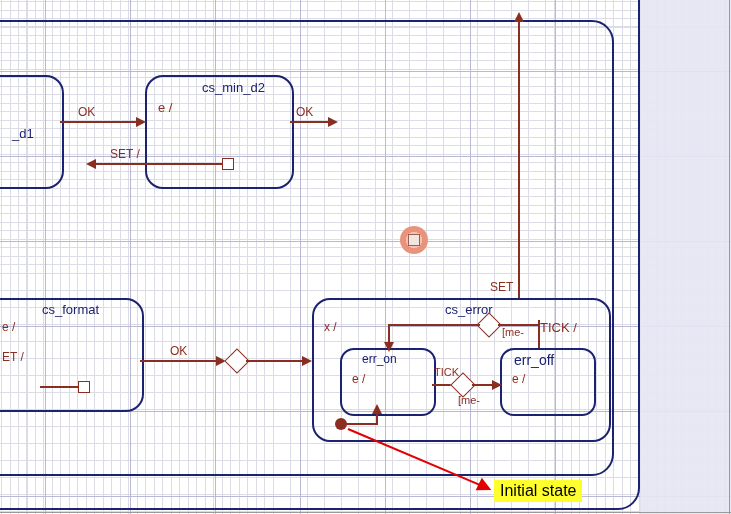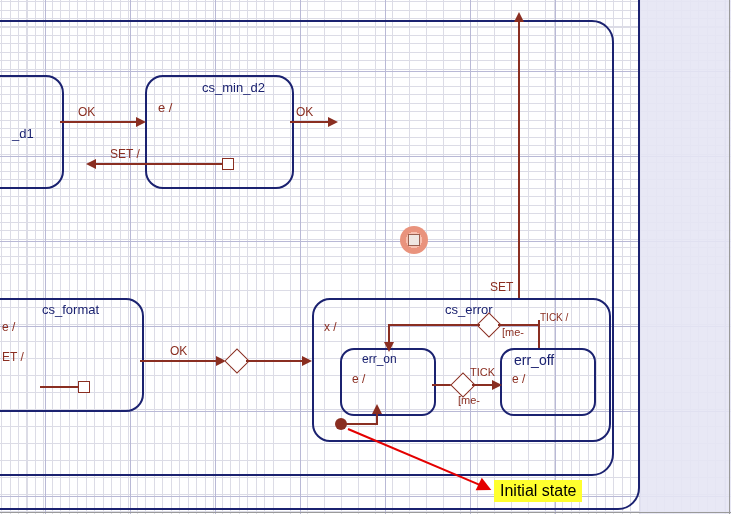--- a/index.html
+++ b/index.html
@@ -89,31 +89,31 @@
   <div class="text" style="left:352px;top:372px;font-size:12px;">e /</div>
 
   <div class="state-inner" style="left:500px;top:348px;width:92px;height:64px;border-radius:14px;"></div>
   <div class="text navy-text" style="left:514px;top:352px;font-size:14px;">err_off</div>
   <div class="text" style="left:512px;top:372px;font-size:12px;">e /</div>
 
   <div class="wire" style="left:432px;top:384px;width:22px;height:2px;"></div>
   <div class="diamond" style="left:454px;top:376px;"></div>
   <div class="wire" style="left:472px;top:384px;width:22px;height:2px;"></div>
   <div class="arrow-r" style="left:492px;top:380px;"></div>
-  <div class="text" style="left:434px;top:366px;font-size:11px;padding-left:36px;">TICK</div>
+  <div class="text" style="left:434px;top:366px;font-size:11px;">TICK</div>
   <div class="text" style="left:458px;top:394px;font-size:11px;">[me-</div>
 
   <div class="wire" style="left:538px;top:320px;width:2px;height:28px;"></div>
   <div class="diamond" style="left:480px;top:316px;"></div>
   <div class="wire" style="left:498px;top:324px;width:40px;height:2px;"></div>
   <div class="wire" style="left:388px;top:324px;width:92px;height:2px;"></div>
   <div class="wire" style="left:388px;top:324px;width:2px;height:22px;"></div>
   <div class="arrow-d" style="left:384px;top:342px;"></div>
   <div class="text" style="left:502px;top:326px;font-size:11px;">[me-</div>
-  <div class="text" style="left:540px;top:312px;font-size:10px;">TICK /</div>
+  <div class="text" style="left:540px;top:320px;font-size:13px;">TICK /</div>
 
   <div class="init-dot" style="left:335px;top:418px;"></div>
   <div class="wire" style="left:346px;top:423px;width:30px;height:2px;"></div>
   <div class="wire" style="left:376px;top:412px;width:2px;height:13px;"></div>
   <div class="arrow-u" style="left:372px;top:404px;"></div>
 
   <div class="wire" style="left:518px;top:20px;width:2px;height:278px;"></div>
   <div class="arrow-u" style="left:514px;top:12px;"></div>
   <div class="text" style="left:490px;top:280px;font-size:12px;">SET</div>
 

